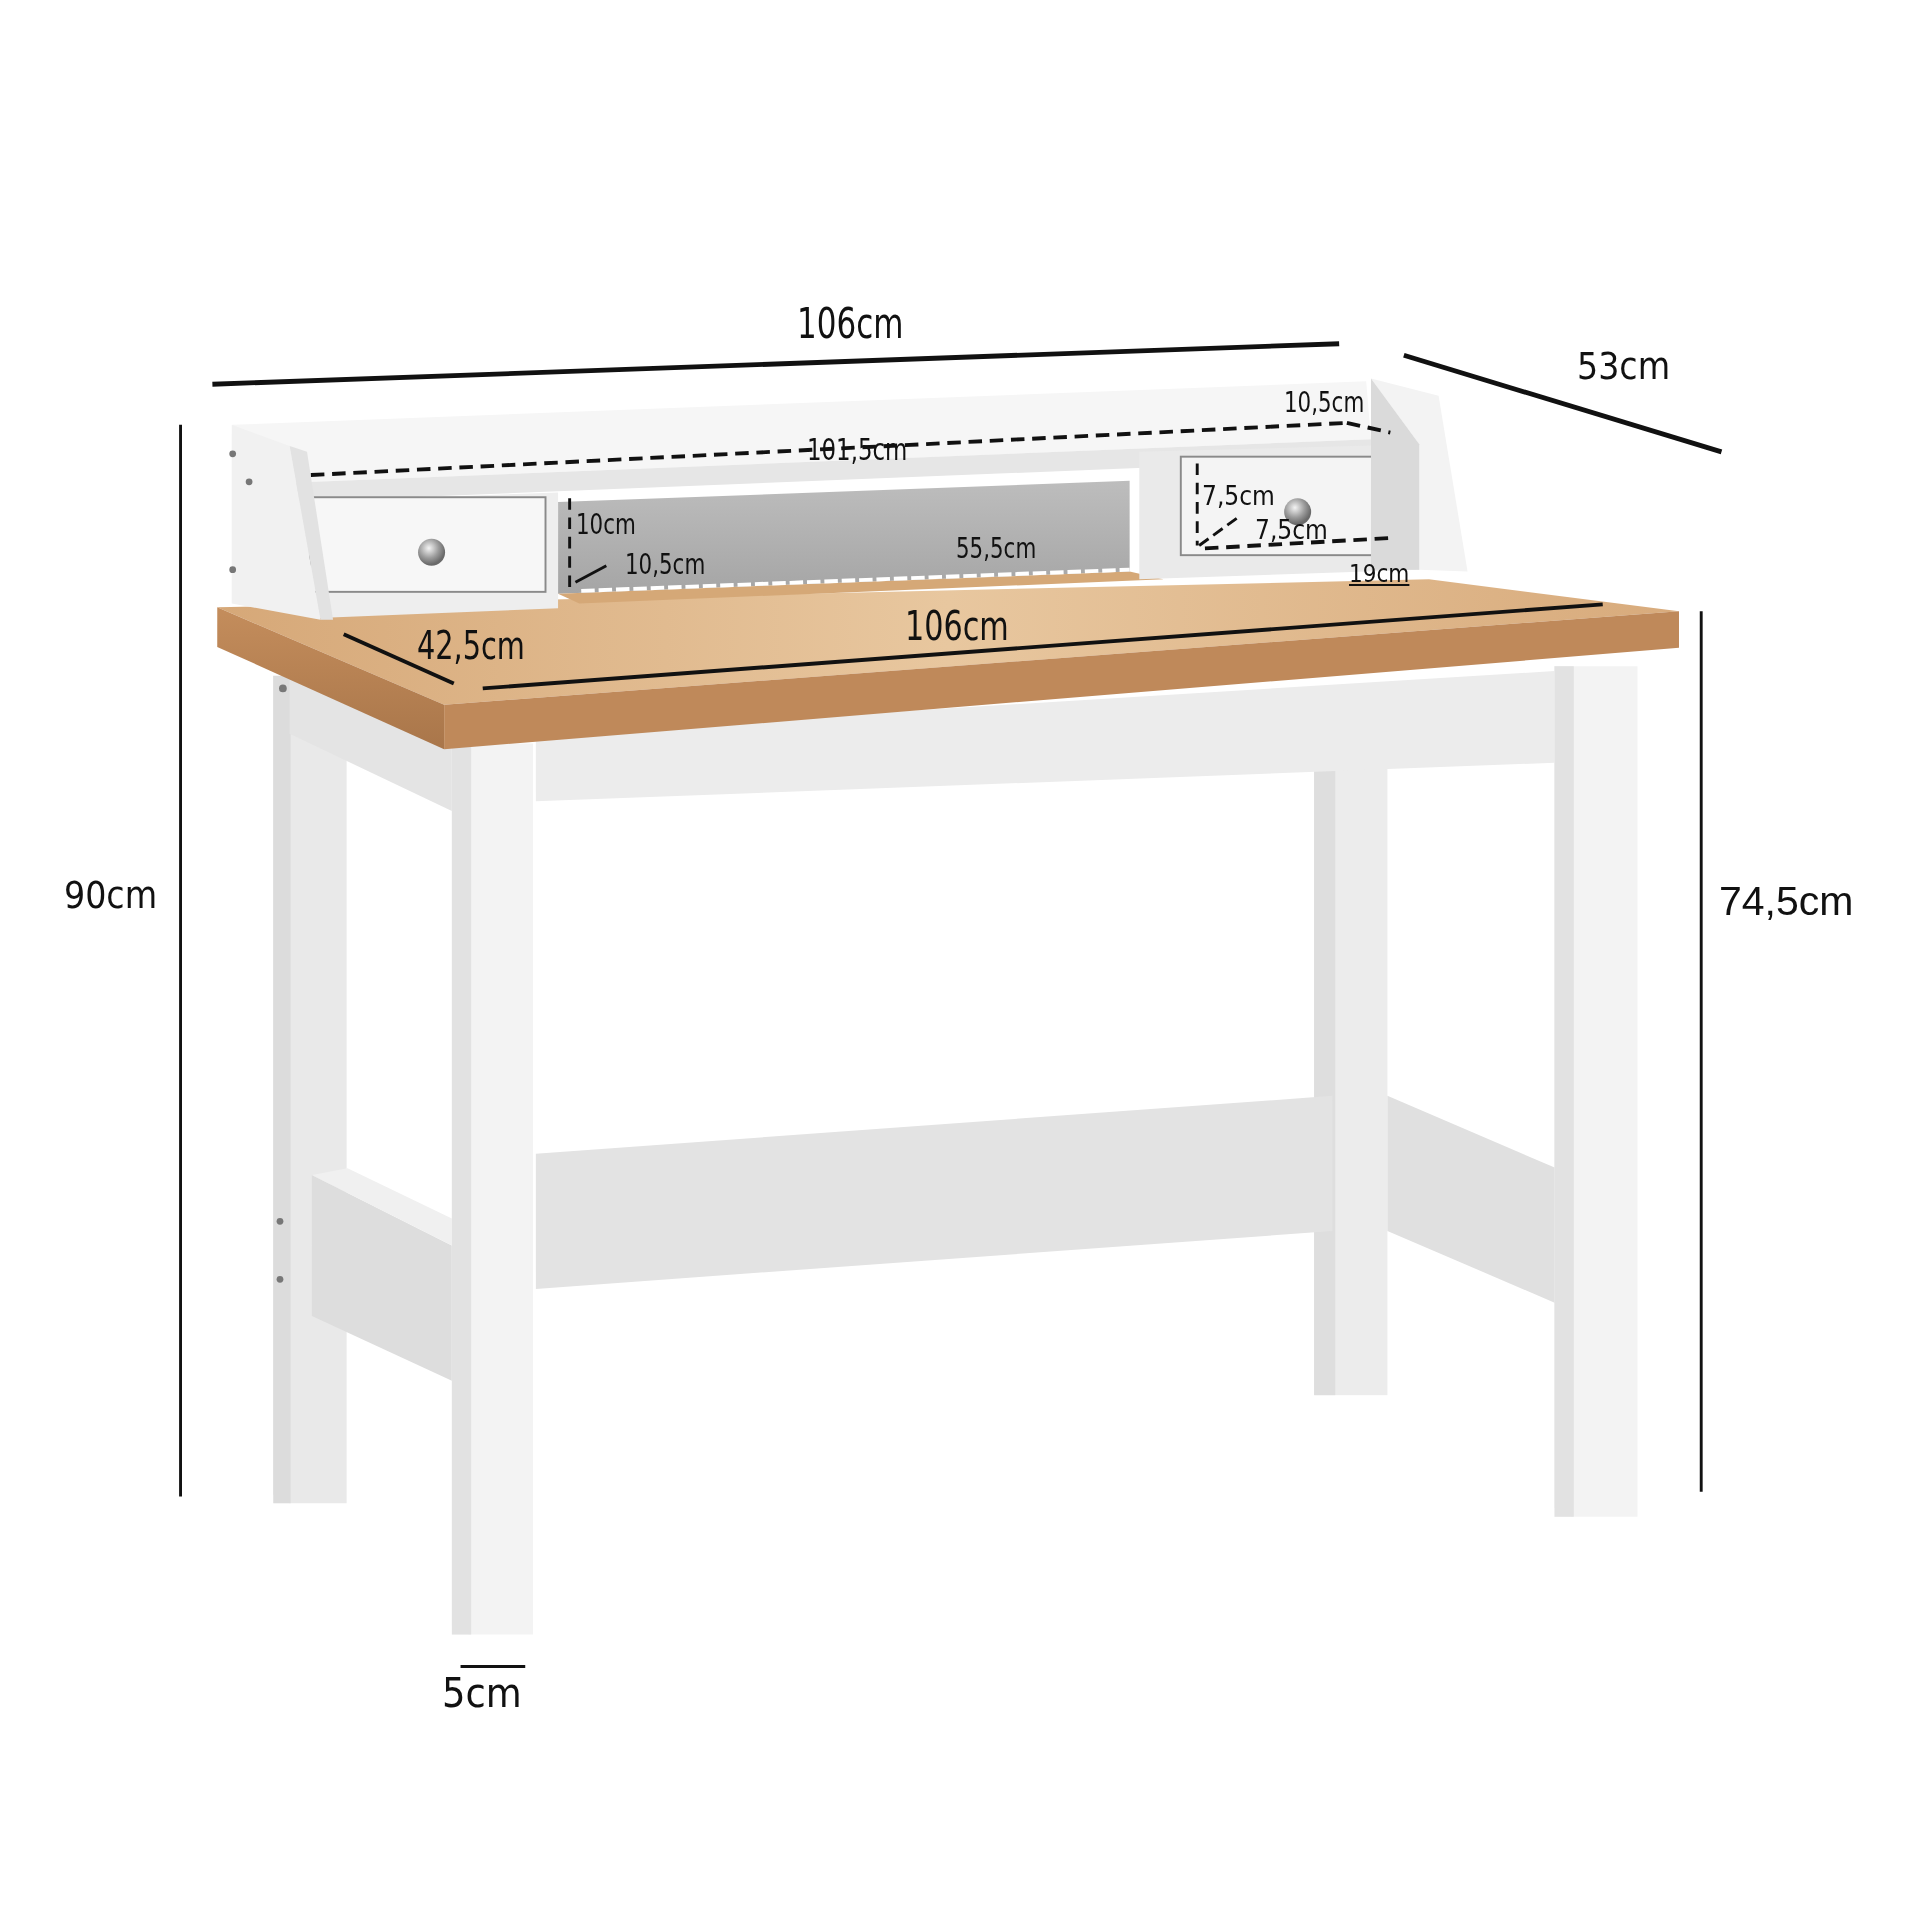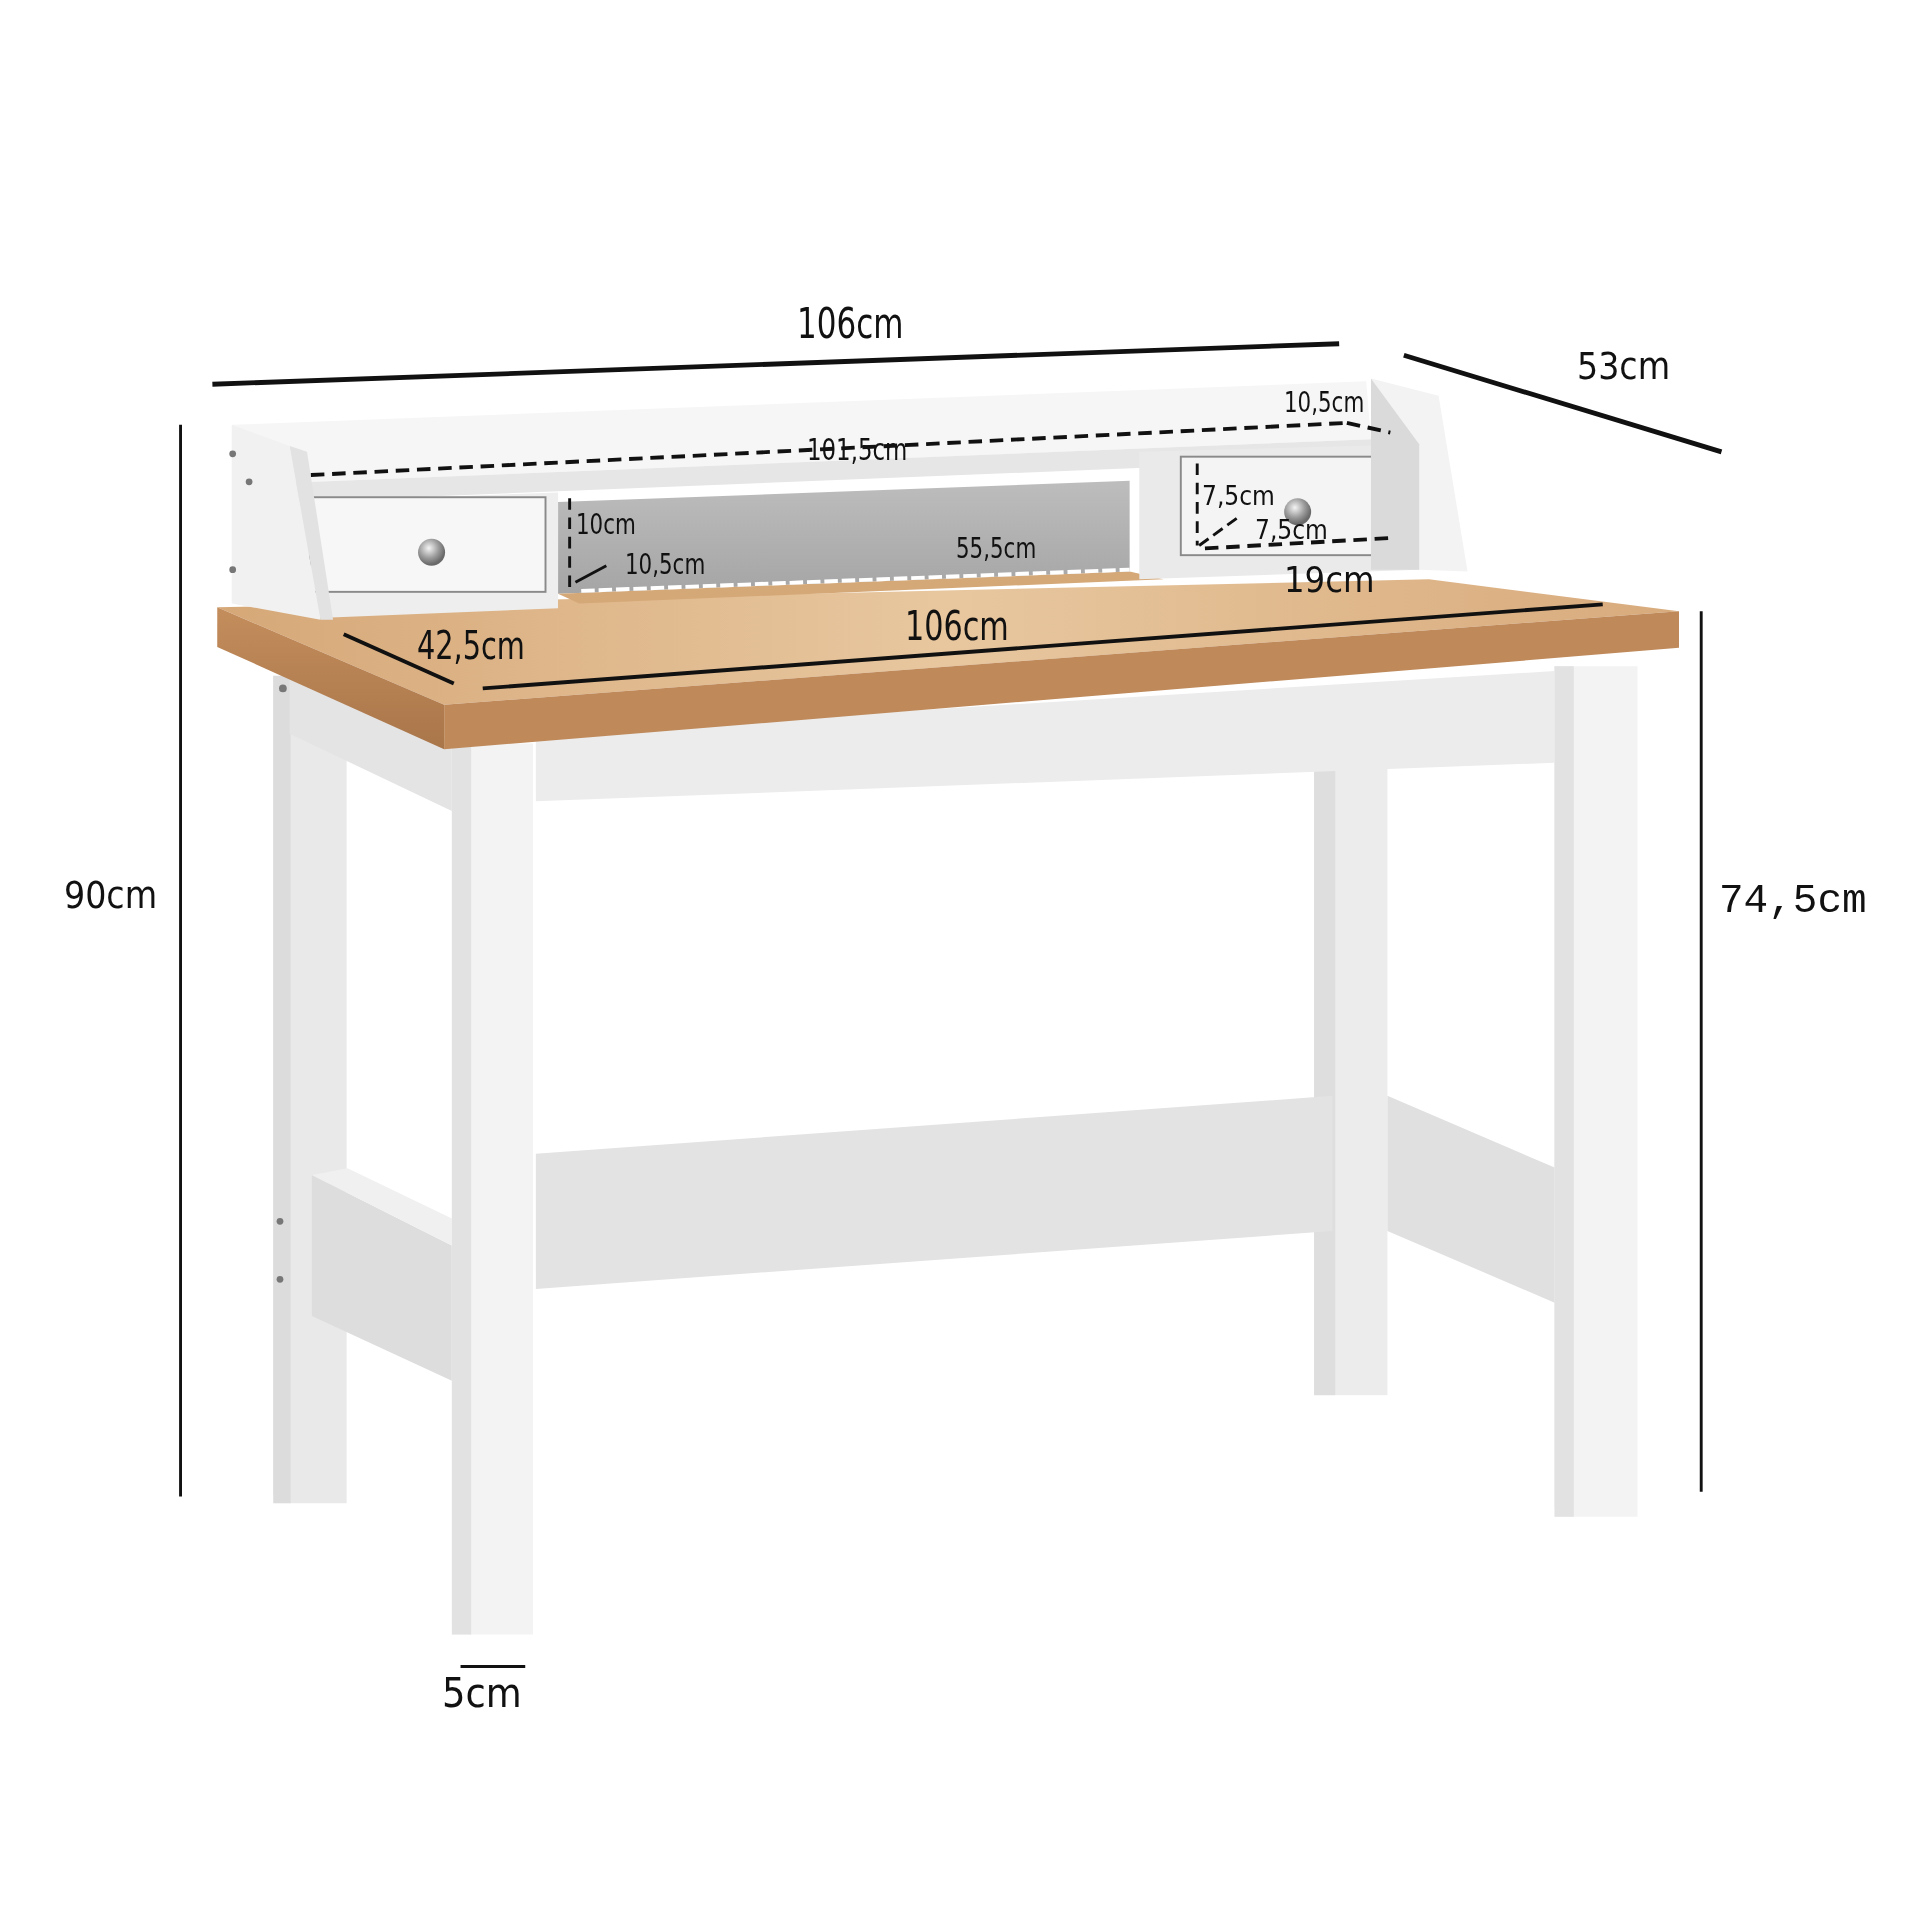--- a/index.html
+++ b/index.html
@@ -2,21 +2,21 @@
 <html><head>
 <meta charset="utf-8">
 <style>
   html, body { margin:0; padding:0; background:#ffffff; }
   body { width:1931px; height:1931px; position:relative; overflow:hidden;
          font-family:"Liberation Sans", "DejaVu Sans", sans-serif; color:#111; }
   #scene { position:absolute; left:0; top:0; width:1931px; height:1931px; }
   .lbl { position:absolute; white-space:nowrap; line-height:1; color:#111;
          font-family:"DejaVu Sans Condensed","DejaVu Sans", sans-serif; }
   .lbl-cond { transform:scaleX(0.82); transform-origin:left top; }
-  .lbl-arial { font-family:Liberation Mono, monospace; }
+  .lbl-arial { font-family:Liberation Sans, sans-serif; }
 </style>
 </head>
 <body>
 
 <svg id="scene" viewBox="0 0 2000 2000" xmlns="http://www.w3.org/2000/svg">
   <defs>
     <linearGradient id="woodTop" x1="0" y1="0" x2="1" y2="0">
       <stop offset="0" stop-color="#d6a878"></stop>
       <stop offset="0.5" stop-color="#e8c79f"></stop>
       <stop offset="1" stop-color="#d8ab7c"></stop>
@@ -122,17 +122,17 @@
 <div class="lbl" style="left:1577px; top:348px; font-size:37px;text-align:right;">53cm</div>
 <div class="lbl" style="left:64px; top:877px; font-size:37px;text-align:center;">90cm</div>
 <div class="lbl lbl-arial" style="left:1719px; top:881px; font-size:41px;">74,5cm</div>
 <div class="lbl lbl-cond" style="left:807px; top:434px; font-size:31px;">101,5cm</div>
 <div class="lbl lbl-cond" style="left:1284px; top:388px; font-size:29px;">10,5cm</div>
 <div class="lbl lbl-cond" style="left:576px; top:510px; font-size:29px;">10cm</div>
 <div class="lbl lbl-cond" style="left:625px; top:550px; font-size:29px;">10,5cm</div>
 <div class="lbl lbl-cond" style="left:956px; top:534px; font-size:29px;">55,5cm</div>
 <div class="lbl" style="left:1202px; top:483px; font-size:26px;">7,5cm</div>
 <div class="lbl" style="left:1255px; top:517px; font-size:26px;">7,5cm</div>
-<div class="lbl" style="left:1284px; top:562px; font-size:36px;">19cm</div>
+<div class="lbl" style="left:1349px; top:562px; font-size:24px;text-decoration:underline;">19cm</div>
 <div class="lbl lbl-cond" style="left:417px; top:626px; font-size:39px;">42,5cm</div>
 <div class="lbl lbl-cond" style="left:905px; top:606px; font-size:41px;">106cm</div>
 <div class="lbl" style="left:442px; top:1673px; font-size:41px;">5cm</div>
 
 
 </body></html>

